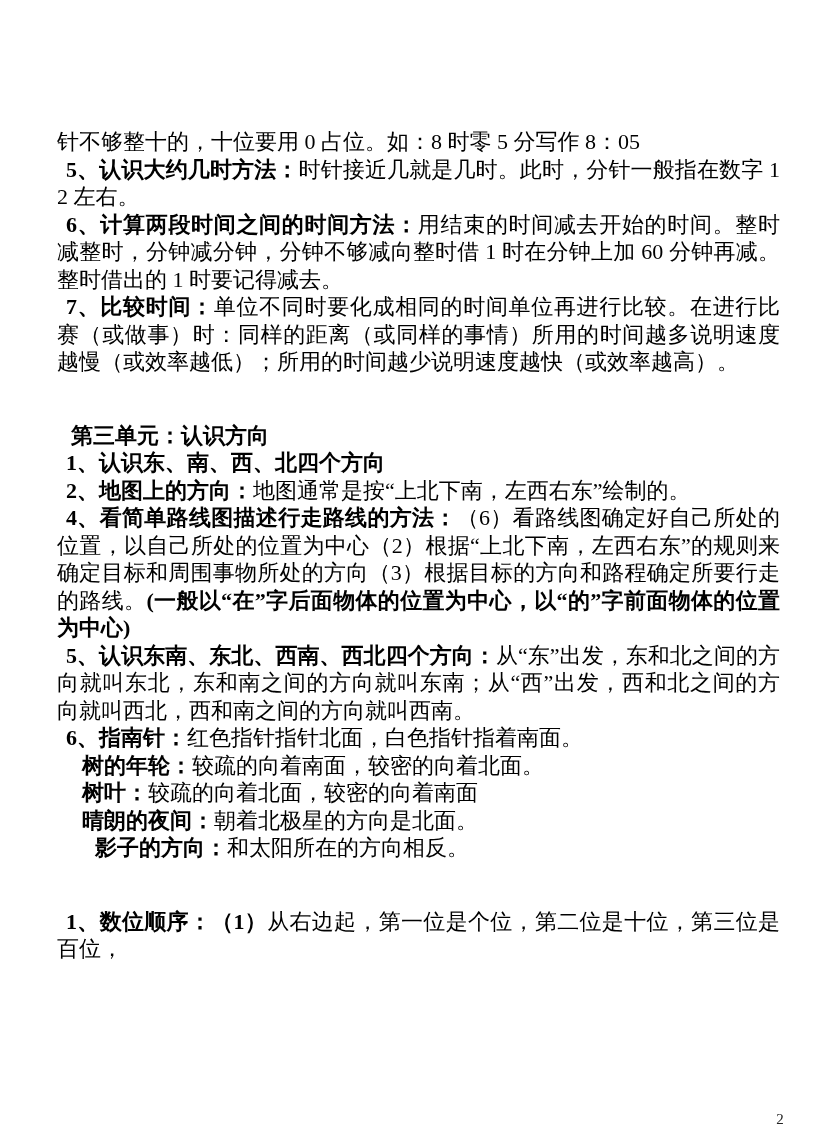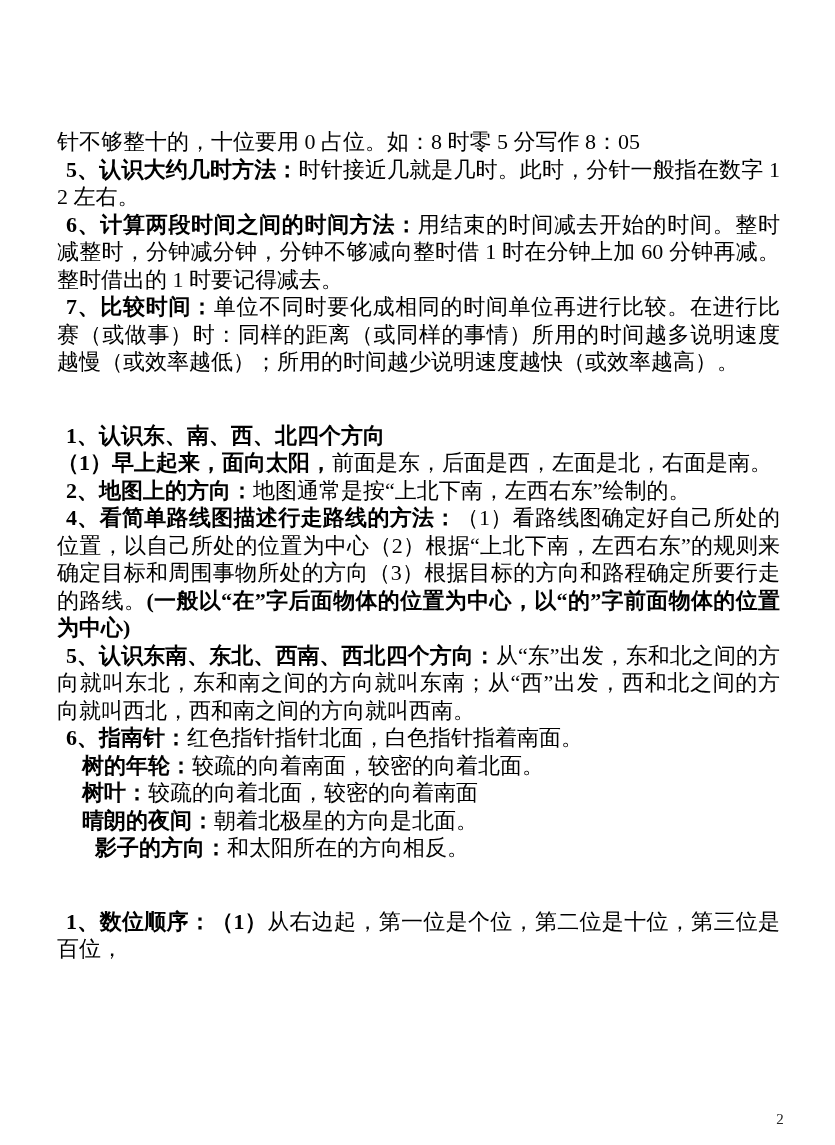--- a/index.html
+++ b/index.html
@@ -56,24 +56,24 @@
 </head>
 <body>
 
 <div class="page">
   <div class="content">
       <p class="line flush"><span class="reg">针不够整十的，十位要用 0 占位。如：8 时零 5 分写作 8：05</span></p>
       <p class="line num"><span class="bold">5、认识大约几时方法：</span><span class="reg">时针接近几就是几时。此时，分针一般指在数字 12 左右。</span></p>
       <p class="line num"><span class="bold">6、计算两段时间之间的时间方法：</span><span class="reg">用结束的时间减去开始的时间。整时减整时，分钟减分钟，分钟不够减向整时借 1 时在分钟上加 60 分钟再减。整时借出的 1 时要记得减去。</span></p>
       <p class="line num"><span class="bold">7、比较时间：</span><span class="reg">单位不同时要化成相同的时间单位再进行比较。在进行比赛（或做事）时：同样的距离（或同样的事情）所用的时间越多说明速度越慢（或效率越低）；所用的时间越少说明速度越快（或效率越高）。</span></p>
       <div class="gap"></div>
+      <p class="line section"><span class="bold">第三单元：认识方向</span></p>
       <p class="line num"><span class="bold">1、认识东、南、西、北四个方向</span></p>
-      <p class="line flush"><span class="bold">（1）早上起来，面向太阳，</span><span class="reg">前面是东，后面是西，左面是北，右面是南。</span></p>
       <p class="line num"><span class="bold">2、地图上的方向：</span><span class="reg">地图通常是按“上北下南，左西右东”绘制的。</span></p>
-      <p class="line num"><span class="bold">4、看简单路线图描述行走路线的方法：</span><span class="reg">（1）看路线图确定好自己所处的位置，以自己所处的位置为中心（2）根据“上北下南，左西右东”的规则来确定目标和周围事物所处的方向（3）根据目标的方向和路程确定所要行走的路线。</span><span class="bold">(一般以“在”字后面物体的位置为中心，以“的”字前面物体的位置为中心)</span></p>
+      <p class="line num"><span class="bold">4、看简单路线图描述行走路线的方法：</span><span class="reg">（6）看路线图确定好自己所处的位置，以自己所处的位置为中心（2）根据“上北下南，左西右东”的规则来确定目标和周围事物所处的方向（3）根据目标的方向和路程确定所要行走的路线。</span><span class="bold">(一般以“在”字后面物体的位置为中心，以“的”字前面物体的位置为中心)</span></p>
       <p class="line num"><span class="bold">5、认识东南、东北、西南、西北四个方向：</span><span class="reg">从“东”出发，东和北之间的方向就叫东北，东和南之间的方向就叫东南；从“西”出发，西和北之间的方向就叫西北，西和南之间的方向就叫西南。</span></p>
       <p class="line num"><span class="bold">6、指南针：</span><span class="reg">红色指针指针北面，白色指针指着南面。</span></p>
       <p class="line sub"><span class="bold">树的年轮：</span><span class="reg">较疏的向着南面，较密的向着北面。</span></p>
       <p class="line sub"><span class="bold">树叶：</span><span class="reg">较疏的向着北面，较密的向着南面</span></p>
       <p class="line sub"><span class="bold">晴朗的夜间：</span><span class="reg">朝着北极星的方向是北面。</span></p>
       <p class="line sub2"><span class="bold">影子的方向：</span><span class="reg">和太阳所在的方向相反。</span></p>
       <div class="gap"></div>
       <p class="line num"><span class="bold">1、数位顺序：（1）</span><span class="reg">从右边起，第一位是个位，第二位是十位，第三位是百位，</span></p>
     </div>
   <div class="page-number">2</div>

